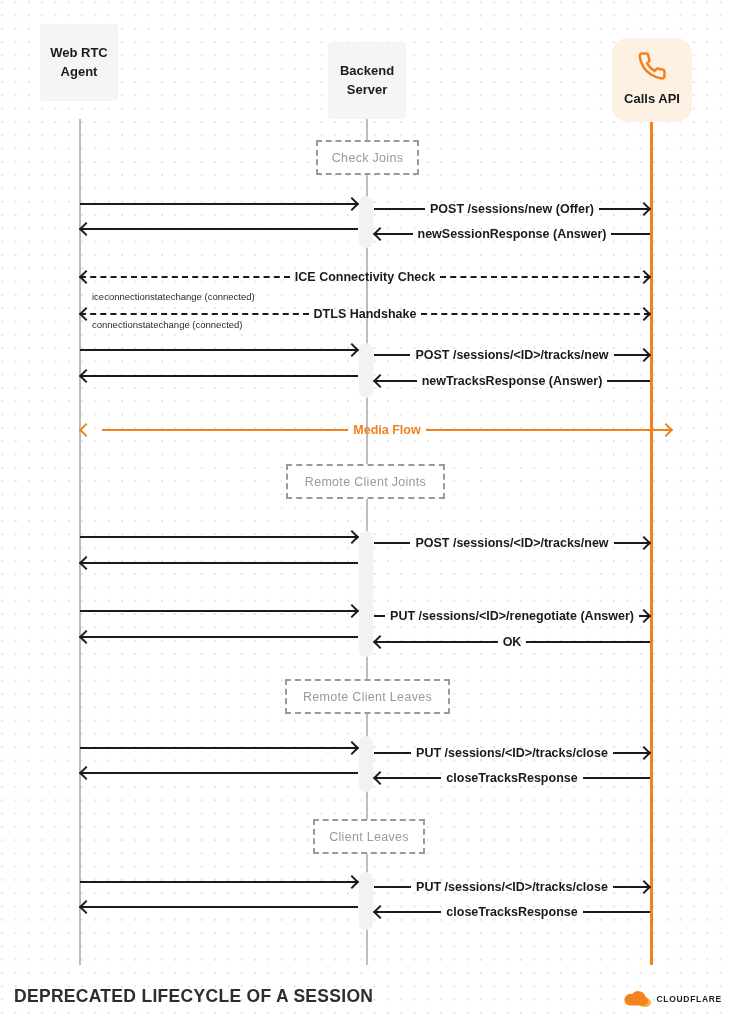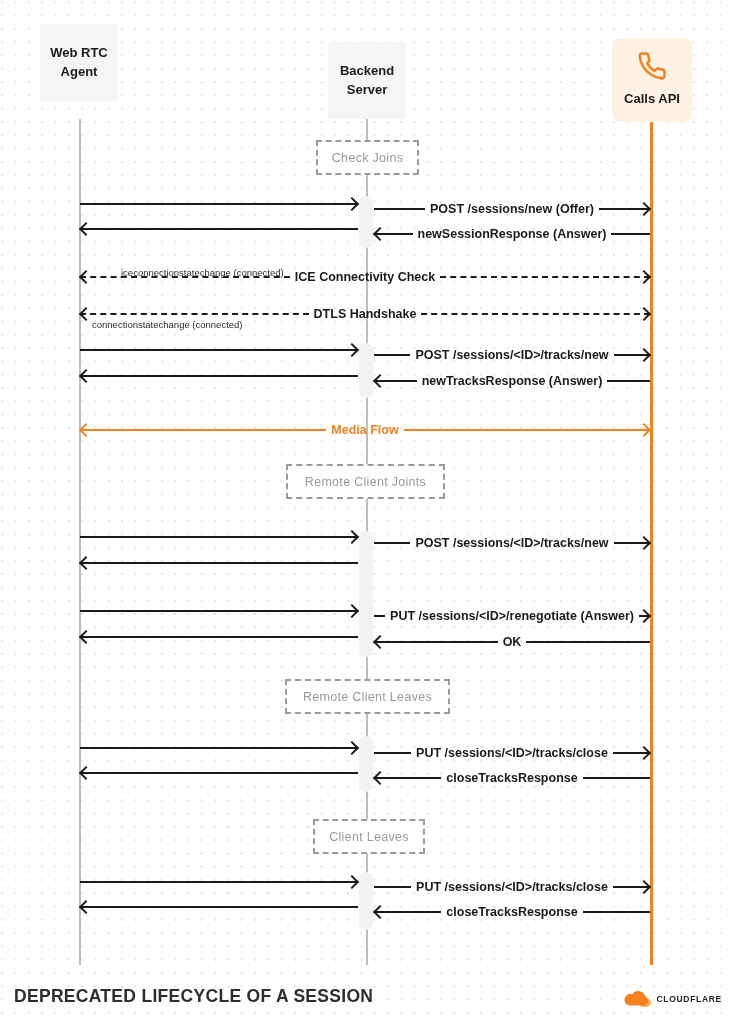--- a/index.html
+++ b/index.html
@@ -13,35 +13,35 @@
   }
   
   .lifeline{position:absolute;width:2px;background:#bdbdbd;z-index:0;}
   .lifeline.orange{width:3px;background:#f0821f;}
   
   .actor{
     position:absolute;display:flex;align-items:center;justify-content:center;
     text-align:center;font-weight:700;font-size:13px;color:#1b1b1b;
     background:#f5f5f6;border-radius:3px;z-index:2;line-height:1.4;
   }
-  .actor.calls{background:#fcf1e2;border-radius:8px;flex-direction:column;gap:9px;}
+  .actor.calls{background:#fcf1e2;border-radius:16px;flex-direction:column;gap:9px;}
   
   .bar{position:absolute;left:359px;width:14px;background:#f2f2f4;border-radius:7px;z-index:1;}
   
   .section{
     position:absolute;display:flex;align-items:center;justify-content:center;
     background:#fff;border:2px dashed #9a9a9a;color:#9a9a9a;
     font-size:12.5px;letter-spacing:.3px;z-index:2;white-space:nowrap;
   }
   
   .msg{position:absolute;display:flex;align-items:center;height:24px;color:#1a1a1a;z-index:3;text-align:center;}
   .msg .line{flex:1;height:0;border-top:2.5px solid currentColor;}
   .msg.dashed .line{border-top-style:dashed;}
   .msg .lbl{font-weight:700;font-size:12.5px;line-height:1;padding:0 5px;white-space:nowrap;}
-  .msg.orange{color:#f0821f;}
+  .msg.orange{color:#f0821f;padding-left:22px;}
   .head{position:absolute;top:50%;width:8px;height:8px;
     border-top:2.5px solid currentColor;border-right:2.5px solid currentColor;}
   .head.r{right:1px;transform:translateY(-50%) rotate(45deg);}
   .head.l{left:1px;transform:translateY(-50%) rotate(-135deg);}
   .sub{position:absolute;font-size:9.5px;color:#2b2b2b;z-index:3;white-space:nowrap;}
   
   .title{position:absolute;left:14px;top:986px;font-size:17.5px;font-weight:700;
     color:#2d2d2d;letter-spacing:.3px;z-index:4;}
   .logo{position:absolute;right:10px;top:991px;display:flex;align-items:center;gap:3px;z-index:4;}
   .logo .brand{font-size:8.5px;font-weight:700;letter-spacing:.7px;color:#1f1f1f;}
@@ -110,21 +110,21 @@
     <span class="head l"></span>
   </div>
 
   <div class="msg dashed" style="left:80px;top:265px;width:570px;">
     <div class="line"></div>
     <span class="lbl">ICE Connectivity Check</span>
     <div class="line"></div>
     <span class="head l"></span>
     <span class="head r"></span>
   </div>
-  <div class="sub" style="left:92px;top:267px;margin-left:29px;">iceconnectionstatechange (connected)</div>
+  <div class="sub" style="left:92px;top:291px;">iceconnectionstatechange (connected)</div>
 
   <div class="msg dashed" style="left:80px;top:302px;width:570px;">
     <div class="line"></div>
     <span class="lbl">DTLS Handshake</span>
     <div class="line"></div>
     <span class="head l"></span>
     <span class="head r"></span>
   </div>
   <div class="sub" style="left:92px;top:319px;">connectionstatechange (connected)</div>
 

